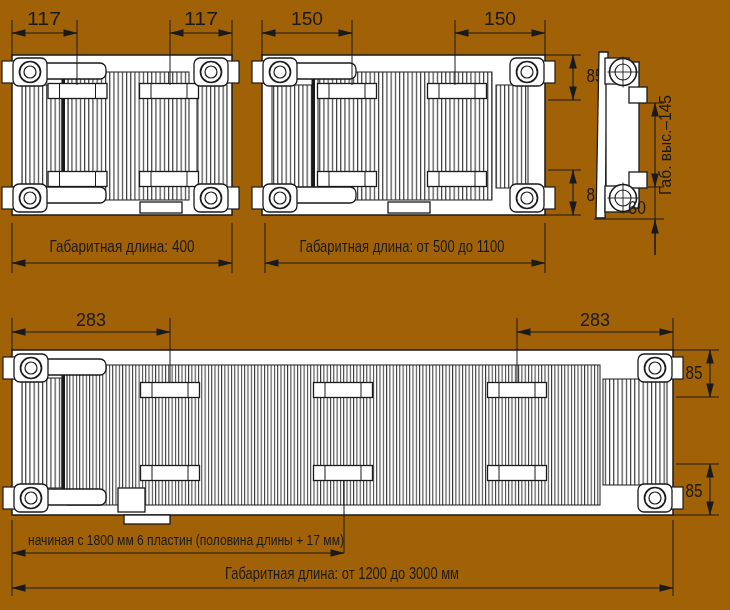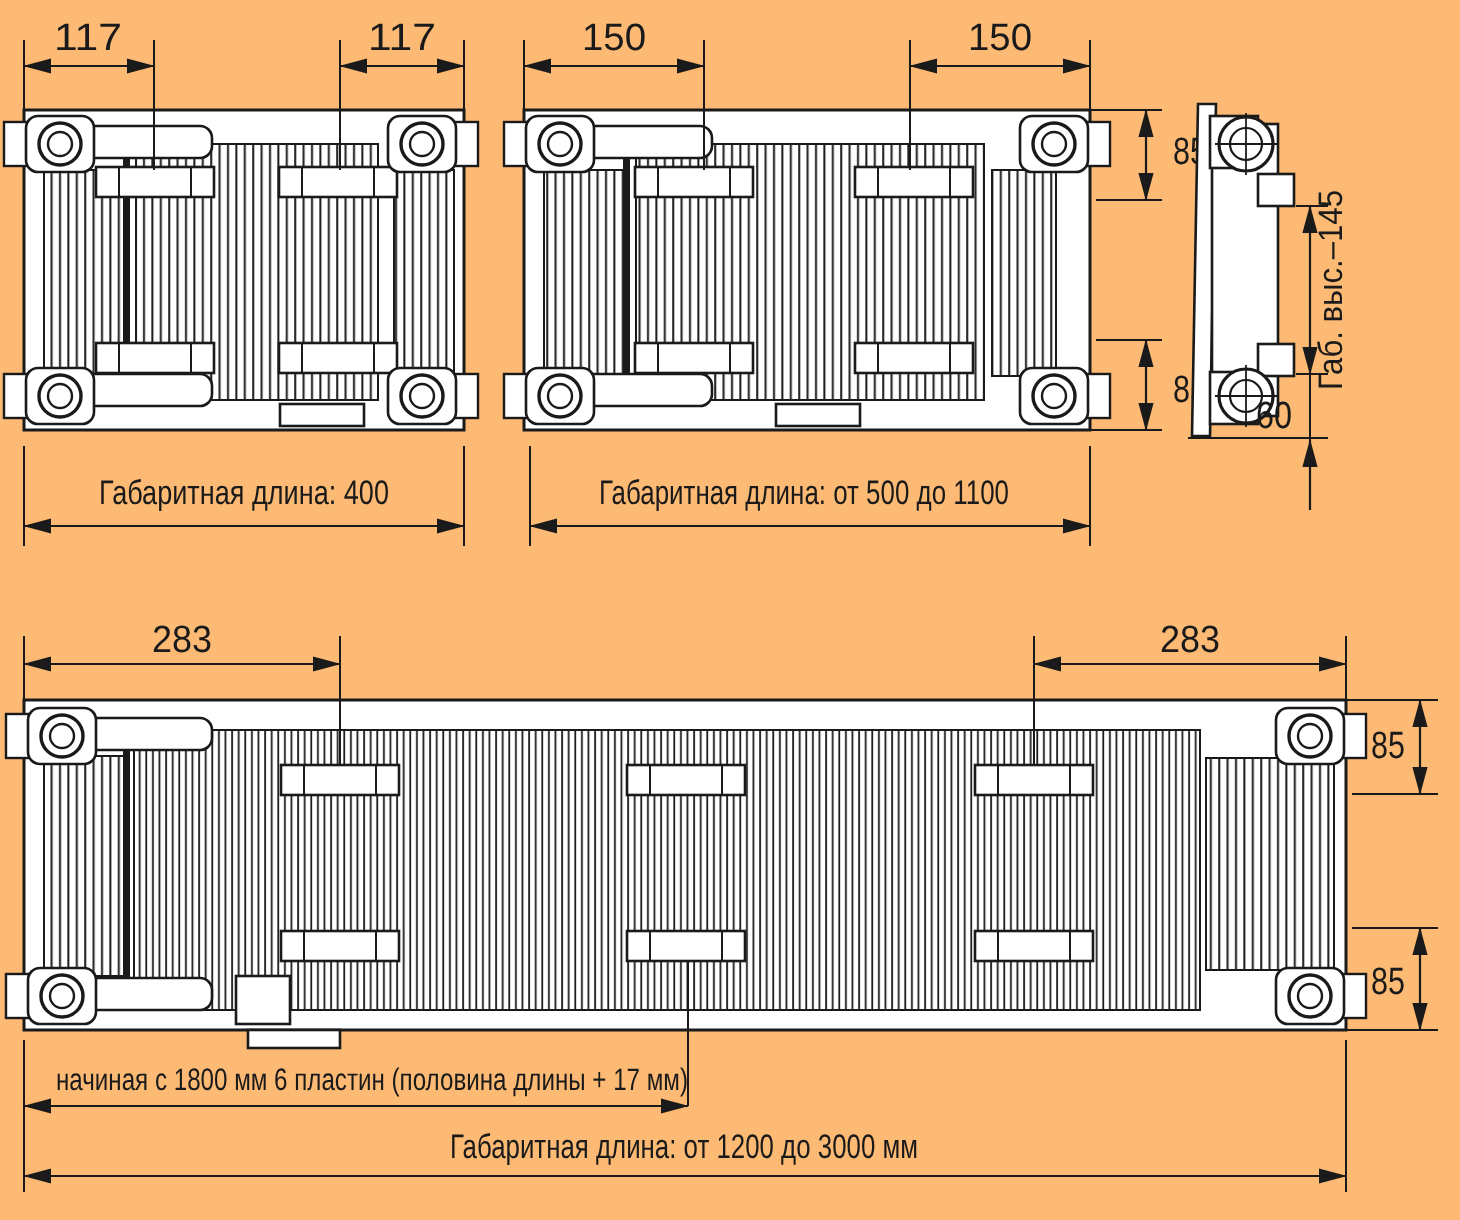--- a/index.html
+++ b/index.html
@@ -1,16 +1,16 @@
 <!DOCTYPE html>
 <html><head>
 <meta charset="utf-8">
 <style>
   html,body{margin:0;padding:0;background:#ffffff;}
-  .stage{position:relative;width:730px;height:610px;background:#fdba74;overflow:hidden;
+  .stage{position:relative;width:730px;height:610px;background:#a16207;overflow:hidden;
          font-family:"Liberation Sans",sans-serif;text-align:center;}
   svg{display:block}
   text{fill:#1a1a1a;font-family:"Liberation Sans",sans-serif;}
   .dim{font-size:19px;}
   .lbl{font-size:17px;}
   .note{font-size:15.5px;}
   .ln{stroke:#1a1a1a;stroke-width:1;fill:none;}
   .dl{stroke:#1a1a1a;stroke-width:1.1;fill:none;}
   .bd{fill:#ffffff;stroke:#1a1a1a;stroke-width:1.5;}
   .pc{fill:#ffffff;stroke:#1a1a1a;stroke-width:1.3;}

